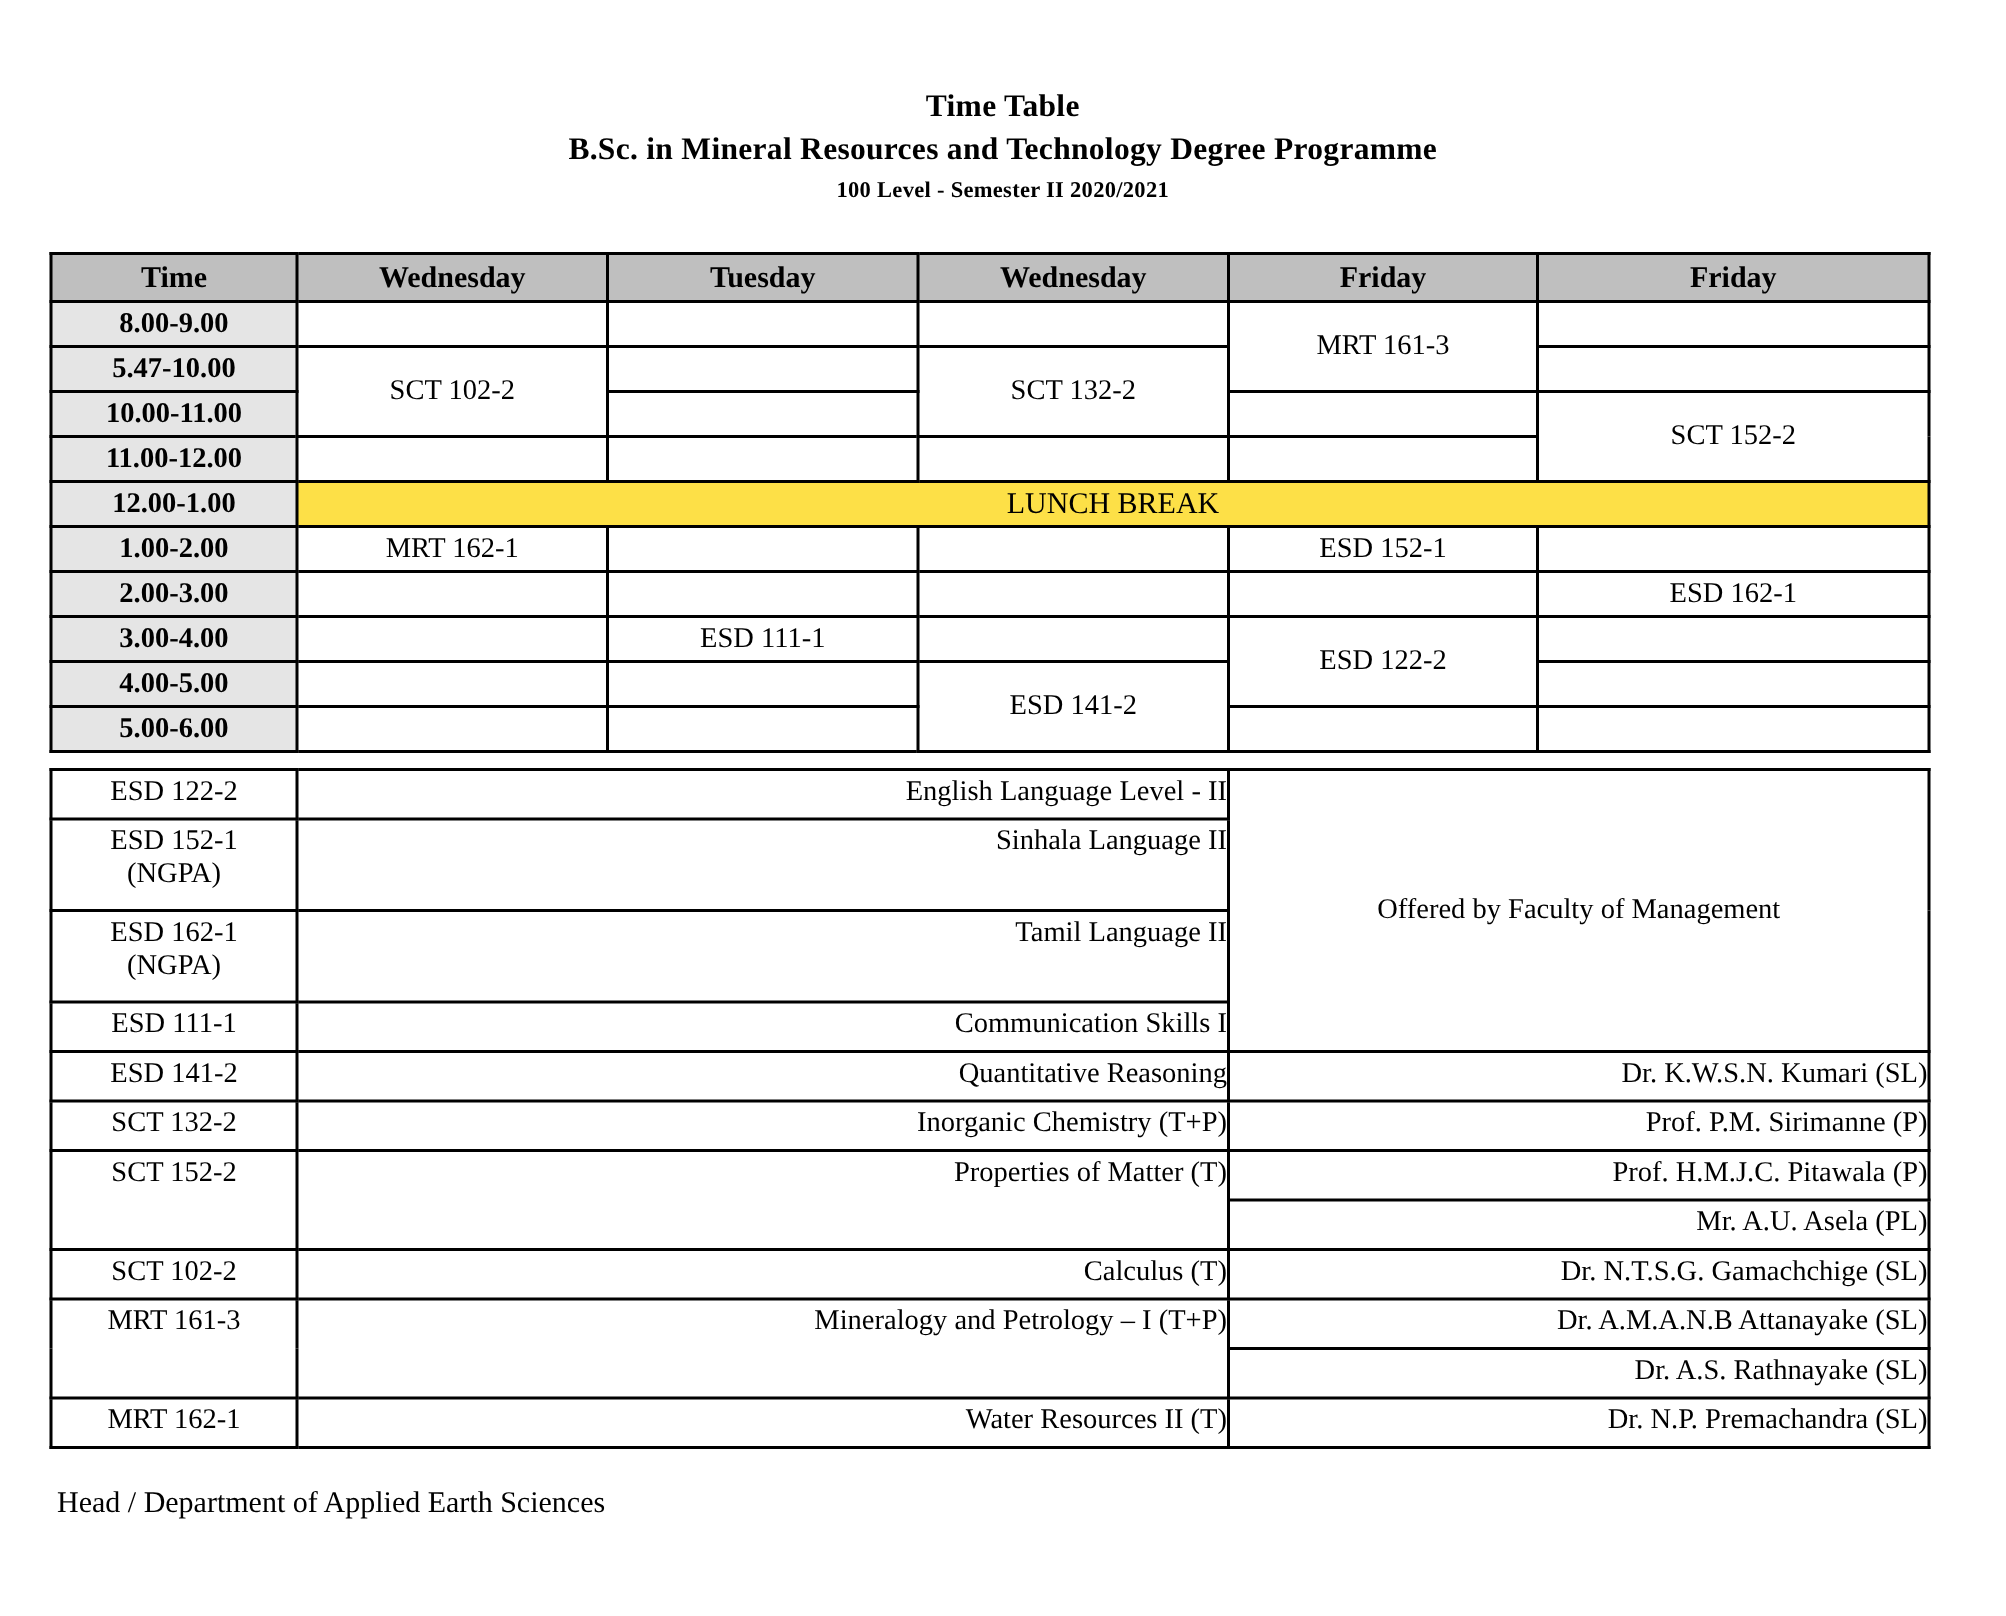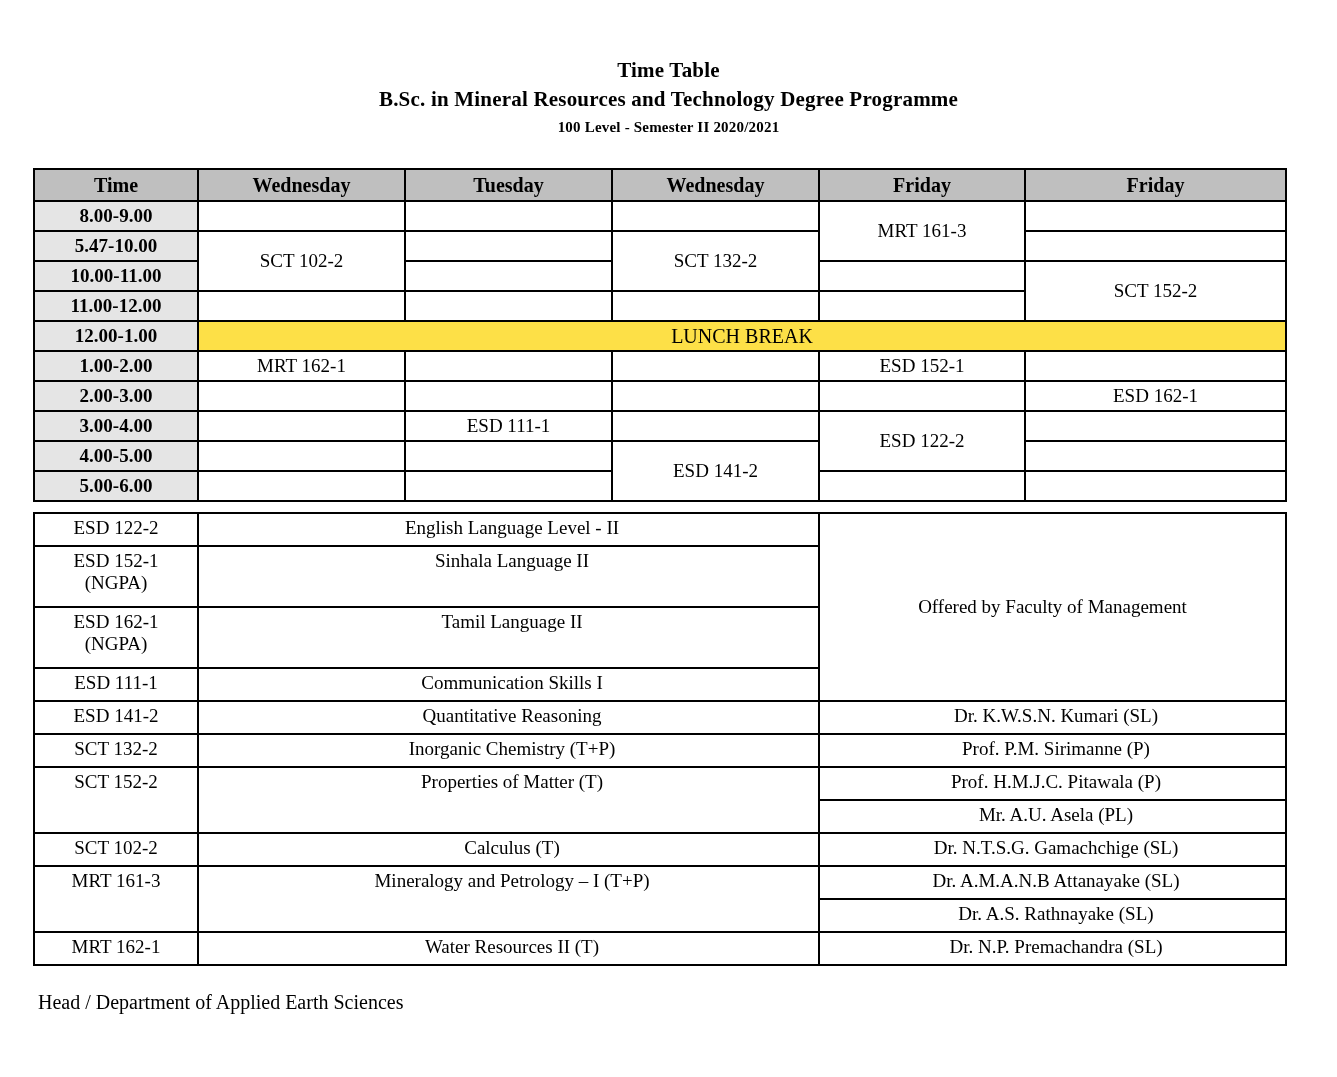--- a/index.html
+++ b/index.html
@@ -85,21 +85,21 @@
   #legend .code {
     text-align: center;
     vertical-align: top;
     padding-top: 3px;
   }
   #legend .code .sub {
     display: block;
   }
   #legend .name,
   #legend .staff {
-    text-align: center;
+    text-align: right;
     padding-left: 7px;
     vertical-align: top;
     padding-top: 3px;
   }
   #legend .faculty {
     text-align: center;
     vertical-align: middle;
     font-size: 19px;
   }
 

